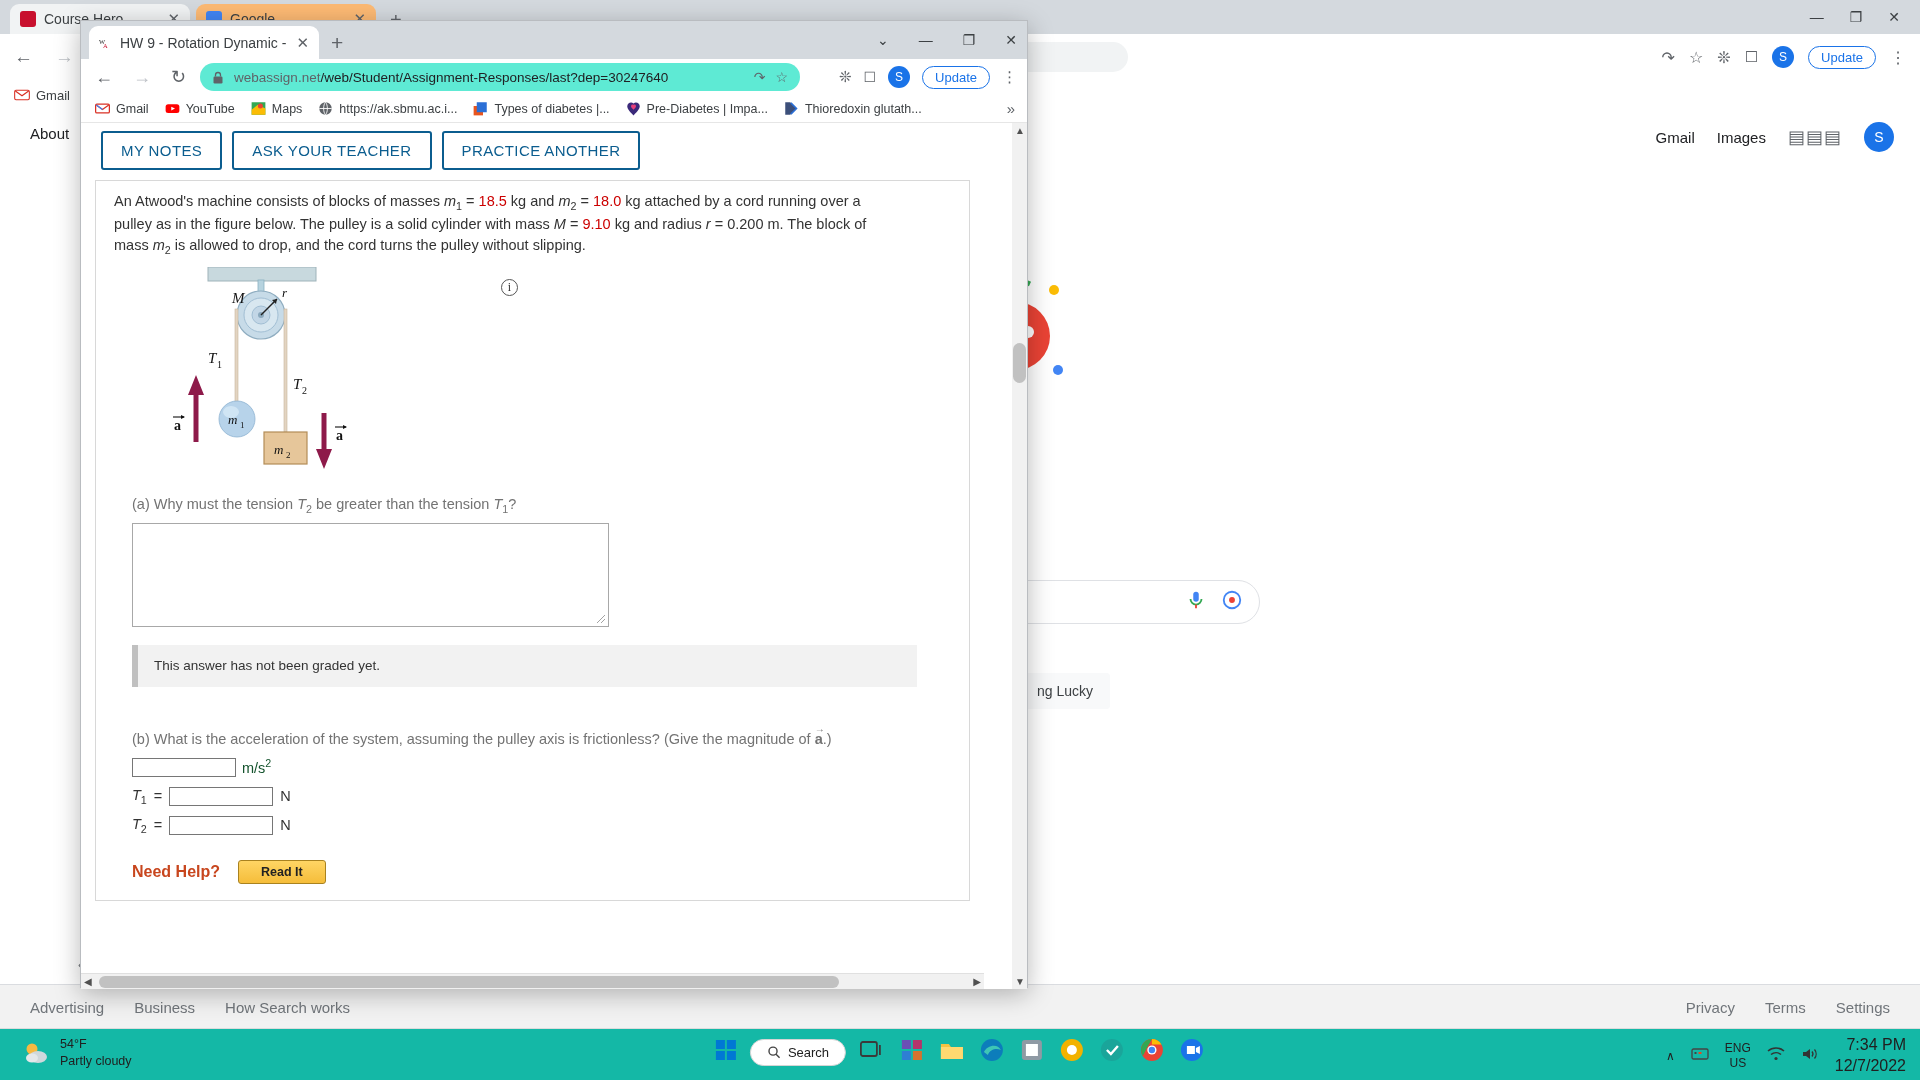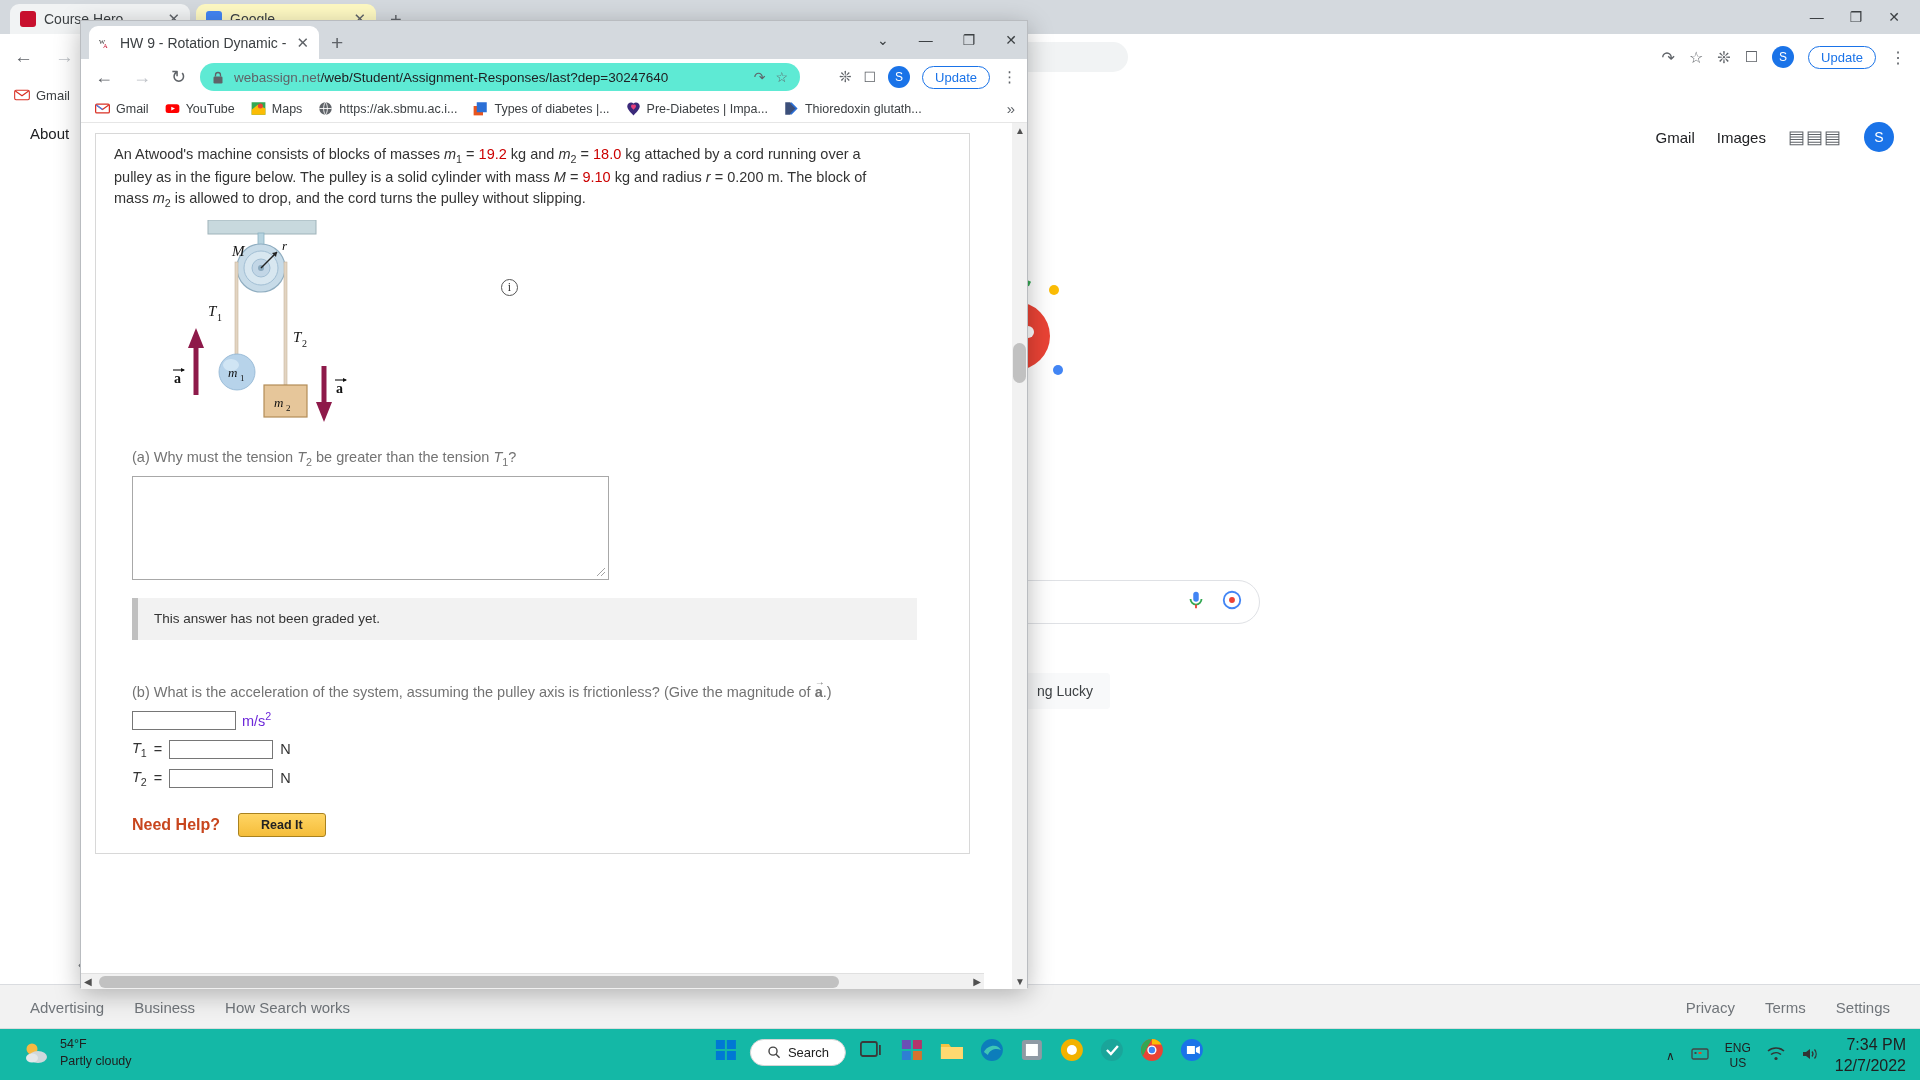--- a/index.html
+++ b/index.html
@@ -17,21 +17,21 @@
   .bw-tabstrip {
     position: absolute; left: 0; top: 0; width: 1920px; height: 34px;
     background: #d4d9de;
   }
   .bw-tab {
     position: absolute; top: 4px; height: 30px;
     background: #f1f3f4; border-radius: 9px 9px 0 0;
     display: flex; align-items: center; gap: 8px; padding: 0 10px;
     font-size: 14px; color: #3c4043;
   }
-  .bw-tab.active { background: #fef9c3; }
+  .bw-tab.active { background: #fdba74; }
   .bw-tab .favicon { width: 16px; height: 16px; border-radius: 3px; flex: none; }
   .bw-tab .ttl { white-space: nowrap; overflow: hidden; max-width: 300px; }
   .bw-tab .x { margin-left: auto; font-size: 15px; color: #5f6368; }
   .bw-newtab { position: absolute; top: 9px; font-size: 20px; color: #5f6368; }
   .bw-wincontrols {
     position: absolute; right: 8px; top: 0; height: 34px;
     display: flex; align-items: center; gap: 26px;
     font-size: 14px; color: #3c4043; padding-right: 12px;
   }
   .bw-toolbar {
@@ -461,25 +461,30 @@
           <path d="M11 3l9 9-9 9" fill="none" stroke="#2b6fd6" stroke-width="2.5"></path>
         </svg>
       <span>Thioredoxin glutath...</span>
     </span>
     <span class="bm-overflow">»</span>
   </div>
 
   <div class="wa-viewport">
     <div class="wa-inner">
 
+      <div class="wa-btnrow">
+        <button class="wa-btn">MY NOTES</button>
+        <button class="wa-btn">ASK YOUR TEACHER</button>
+        <button class="wa-btn">PRACTICE ANOTHER</button>
+      </div>
 
       <div class="wa-problem">
         <div class="wa-body">
           <p style="max-width:770px;">
-            <span>An Atwood's machine consists of blocks of masses </span><span class="ital">m</span><sub>1</sub><span> = </span><span class="red">19.2</span><span> kg and </span><span class="ital">m</span><sub>2</sub><span> = </span><span class="red">18.0</span><span> kg attached by a cord running over a</span>
+            <span>An Atwood's machine consists of blocks of masses </span><span class="ital">m</span><sub>1</sub><span> = </span><span class="red">18.5</span><span> kg and </span><span class="ital">m</span><sub>2</sub><span> = </span><span class="red">18.0</span><span> kg attached by a cord running over a</span>
             <span>pulley as in the figure below. The pulley is a solid cylinder with mass </span><span class="ital">M</span><span> = </span><span class="red">9.10</span><span> kg and radius </span><span class="ital">r</span><span> = </span><span>0.200</span><span> m. The block of</span>
             <span>mass </span><span class="ital">m</span><sub>2</sub><span> is allowed to drop, and the cord turns the pulley without slipping.</span>
           </p>
 
           <div class="fig">
             <svg width="330" height="215" viewBox="0 0 330 215">
 
               <rect x="54" y="0" width="108" height="14" fill="#c8d9de" stroke="#9fb3ba" stroke-width="1"></rect>
 
               <rect x="104" y="13" width="6" height="34" fill="#b6d3df" stroke="#89b1c0" stroke-width="0.8"></rect>
@@ -537,21 +542,21 @@
             </svg>
           </div>
 
           <div class="grade-note">
             <span>This answer has not been graded yet.</span>
           </div>
 
           <p class="q-text" style="margin-top:42px; max-width:790px;">
             <span>(b) What is the acceleration of the system, assuming the pulley axis is frictionless? (Give the magnitude of </span><span style="position:relative; font-weight:bold; font-style:normal;"><span style="position:absolute;top:-9px;left:0;font-size:10px;">→</span><span>a</span></span><span>.)</span>
           </p>
-          <div style="margin:4px 0 0 18px; display:flex; align-items:center; gap:6px; font-size:14.5px; color:#6d28d9;">
+          <div style="margin:4px 0 0 18px; display:flex; align-items:center; gap:6px; font-size:14.5px; color:#14532d;">
             <span class="inline-input"></span>
             <span><span>m/s</span><sup>2</sup></span>
           </div>
 
           <div class="tension-row">
             <span><span class="ital">T</span><sub>1</sub></span>
             <span>=</span>
             <span class="inline-input"></span>
             <span>N</span>
           </div>

